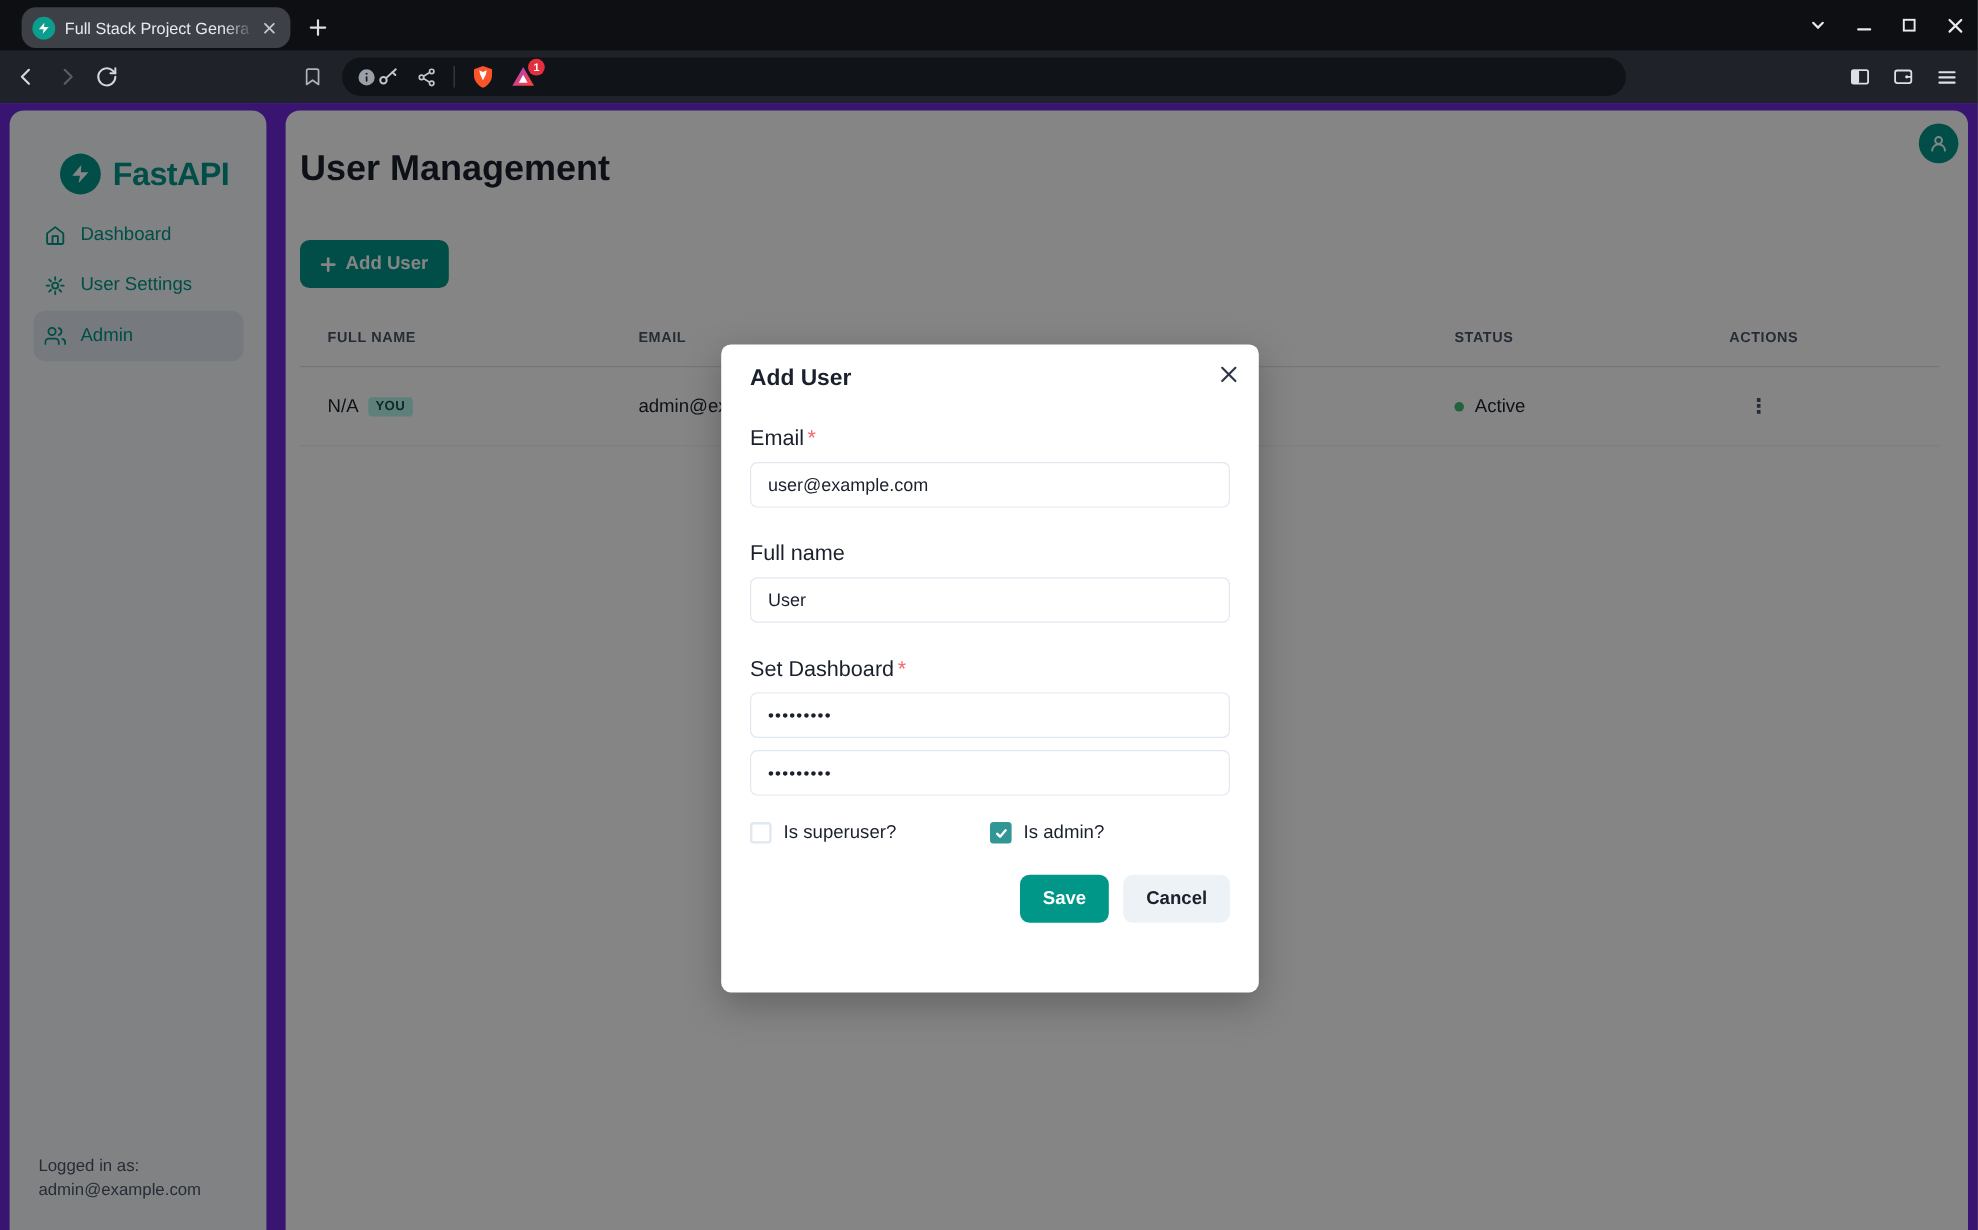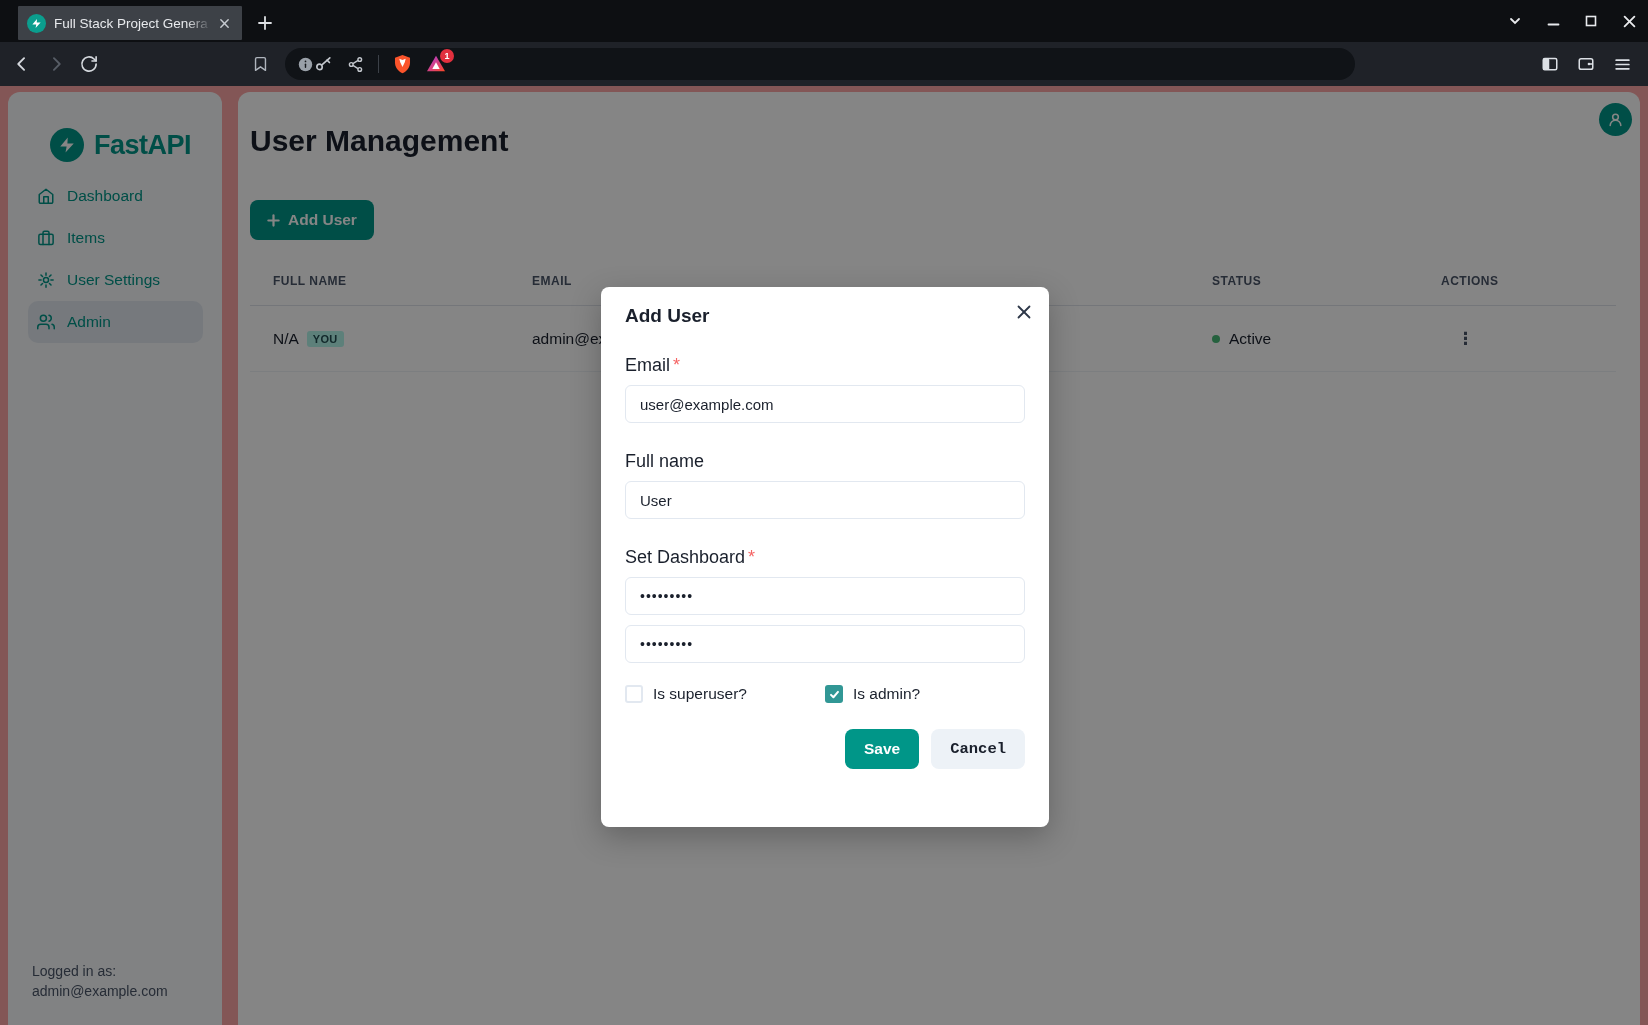--- a/index.html
+++ b/index.html
@@ -3,21 +3,21 @@
 <meta charset="utf-8">
 <style>
   * { box-sizing: border-box; margin: 0; padding: 0; }
   html,body { width:1648px; height:1025px; overflow:hidden; }
   body { font-family:"Liberation Sans","DejaVu Sans",sans-serif; background:#0d0f12; }
   .window { position:relative; width:1648px; height:1025px; }
 
   
   .tabbar { position:relative; height:42px; background:#0d0f12; }
   .tab { position:absolute; left:18px; top:6px; width:224px; height:34px; background:#3d4147;
-         border-radius:1px; display:flex; align-items:center; padding:0 9px; }
+         border-radius:12px; display:flex; align-items:center; padding:0 9px; }
   .favicon { width:19px; height:19px; border-radius:50%; background:#0b9e8e; display:flex;
              align-items:center; justify-content:center; flex:0 0 auto; }
   .tab-title { flex:1; margin-left:8px; font-size:13.5px; color:#e8eaed; white-space:nowrap;
                overflow:hidden; -webkit-mask-image:linear-gradient(90deg,#000 82%,transparent 98%);
                mask-image:linear-gradient(90deg,#000 82%,transparent 98%); }
   .tab-close { width:18px; height:18px; display:flex; align-items:center; justify-content:center;
                color:#c6cad0; flex:0 0 auto; }
   .newtab { position:absolute; left:254px; top:12px; width:22px; height:22px; color:#dde0e4;
             display:flex; align-items:center; justify-content:center; }
   .wincontrols { position:absolute; right:10px; top:0; height:42px; display:flex; align-items:center; gap:20px; color:#e8eaed; }
@@ -37,21 +37,21 @@
   .url-host { color:#e8eaed; } .url-path { color:#9aa1a8; }
   .urlbar-right { display:flex; align-items:center; gap:14px; }
   .url-divider { width:1px; height:18px; background:#3c4148; }
   .rewards-wrap { position:relative; }
   .rewards-badge { position:absolute; top:-6px; right:-8px; min-width:14px; height:14px; border-radius:7px;
                    background:#e2303e; color:#fff; font-size:9px; font-weight:700; display:flex;
                    align-items:center; justify-content:center; padding:0 3px; }
   .toolbar-right { position:absolute; right:16px; top:0; height:44px; display:flex; align-items:center; gap:18px; color:#dce0e5; }
 
   
-  .viewport { position:relative; height:939px; background:#fca5a5; overflow:hidden; }
+  .viewport { position:relative; height:939px; background:#6d28d9; overflow:hidden; }
 
   .sidebar { position:absolute; left:8px; top:6px; bottom:0; width:214px; background:#f7f9fb; border-radius:12px 12px 0 0; }
   .logo { display:flex; align-items:center; gap:10px; margin:36px 0 0 42px; }
   .logo-circle { width:34px; height:34px; border-radius:50%; background:#009688; display:flex; align-items:center; justify-content:center; }
   .logo-text { font-size:27px; font-weight:600; color:#009688; letter-spacing:-0.5px; }
   .nav { margin:13px 19px 0 20px; }
   .nav-item { height:42px; display:flex; align-items:center; gap:12px; padding:0 9px; border-radius:10px;
               font-size:15.5px; color:#009688;text-align:right; }
   .nav-item.active { background:#e2e8f0; }
   .nav-item svg { flex:0 0 auto; }
@@ -91,21 +91,21 @@
                  padding:0 14px; font-size:15px; color:#1a202c; font-family:inherit; outline:none; background:#fff; }
   .field input.pw { letter-spacing:1px; font-size:14px; }
   .checkrow { margin-top:22px; display:grid; grid-template-columns:200px 200px; }
   .checkitem { display:flex; align-items:center; gap:10px; font-size:15.5px; color:#1a202c; }
   .cbox { width:18px; height:18px; border-radius:3px; flex:0 0 auto; display:flex; align-items:center; justify-content:center; }
   .cbox.unchecked { background:#fff; border:2px solid #e2e8f0; }
   .cbox.checked { background:#319795; }
   .modal-actions { margin-top:26px; display:flex; justify-content:flex-end; gap:12px; }
   .btn { height:40px; border:none; border-radius:8px; font-size:15.5px; font-weight:700; font-family:inherit; padding:0 19px; }
   .btn-save { background:#009688; color:#fff; }
-  .btn-cancel { background:#edf2f7; color:#1a202c;font-family:Liberation Mono, monospace; }
+  .btn-cancel { background:#edf2f7; color:#1a202c; }
 
   svg { display:block; }
 </style>
 </head>
 <body>
 
 <div class="window">
 
   <div class="tabbar">
     <div class="tab">
@@ -261,29 +261,20 @@
       </div>
       <nav class="nav">
         <div class="nav-item">
           <span>
             <svg width="18" height="18" viewBox="0 0 24 24" fill="none" stroke="#009688" stroke-width="2" stroke-linecap="round" stroke-linejoin="round">
                 <path d="M3 10l9-7 9 7v10a1.8 1.8 0 0 1-1.8 1.8H4.8A1.8 1.8 0 0 1 3 20z"></path>
                 <polyline points="9 21.8 9 13 15 13 15 21.8"></polyline>
               </svg>
           </span>
           <span>Dashboard</span>
-        </div>
-        <div class="nav-item">
-          <span>
-            <svg width="18" height="18" viewBox="0 0 24 24" fill="none" stroke="#009688" stroke-width="2" stroke-linecap="round" stroke-linejoin="round">
-                <rect x="2.5" y="7" width="19" height="13.5" rx="2"></rect>
-                <path d="M16 20.5V5a2 2 0 0 0-2-2h-4a2 2 0 0 0-2 2v15.5"></path>
-              </svg>
-          </span>
-          <span>Items</span>
         </div>
         <div class="nav-item">
           <span>
             <svg width="18" height="18" viewBox="0 0 24 24" fill="none" stroke="#009688" stroke-width="2" stroke-linecap="round">
                 <circle cx="12" cy="12" r="3.4"></circle>
                 <path d="M12 2.5v3M12 18.5v3M2.5 12h3M18.5 12h3M5.3 5.3l2.1 2.1M16.6 16.6l2.1 2.1M18.7 5.3l-2.1 2.1M7.4 16.6l-2.1 2.1"></path>
               </svg>
           </span>
           <span>User Settings</span>
         </div>

